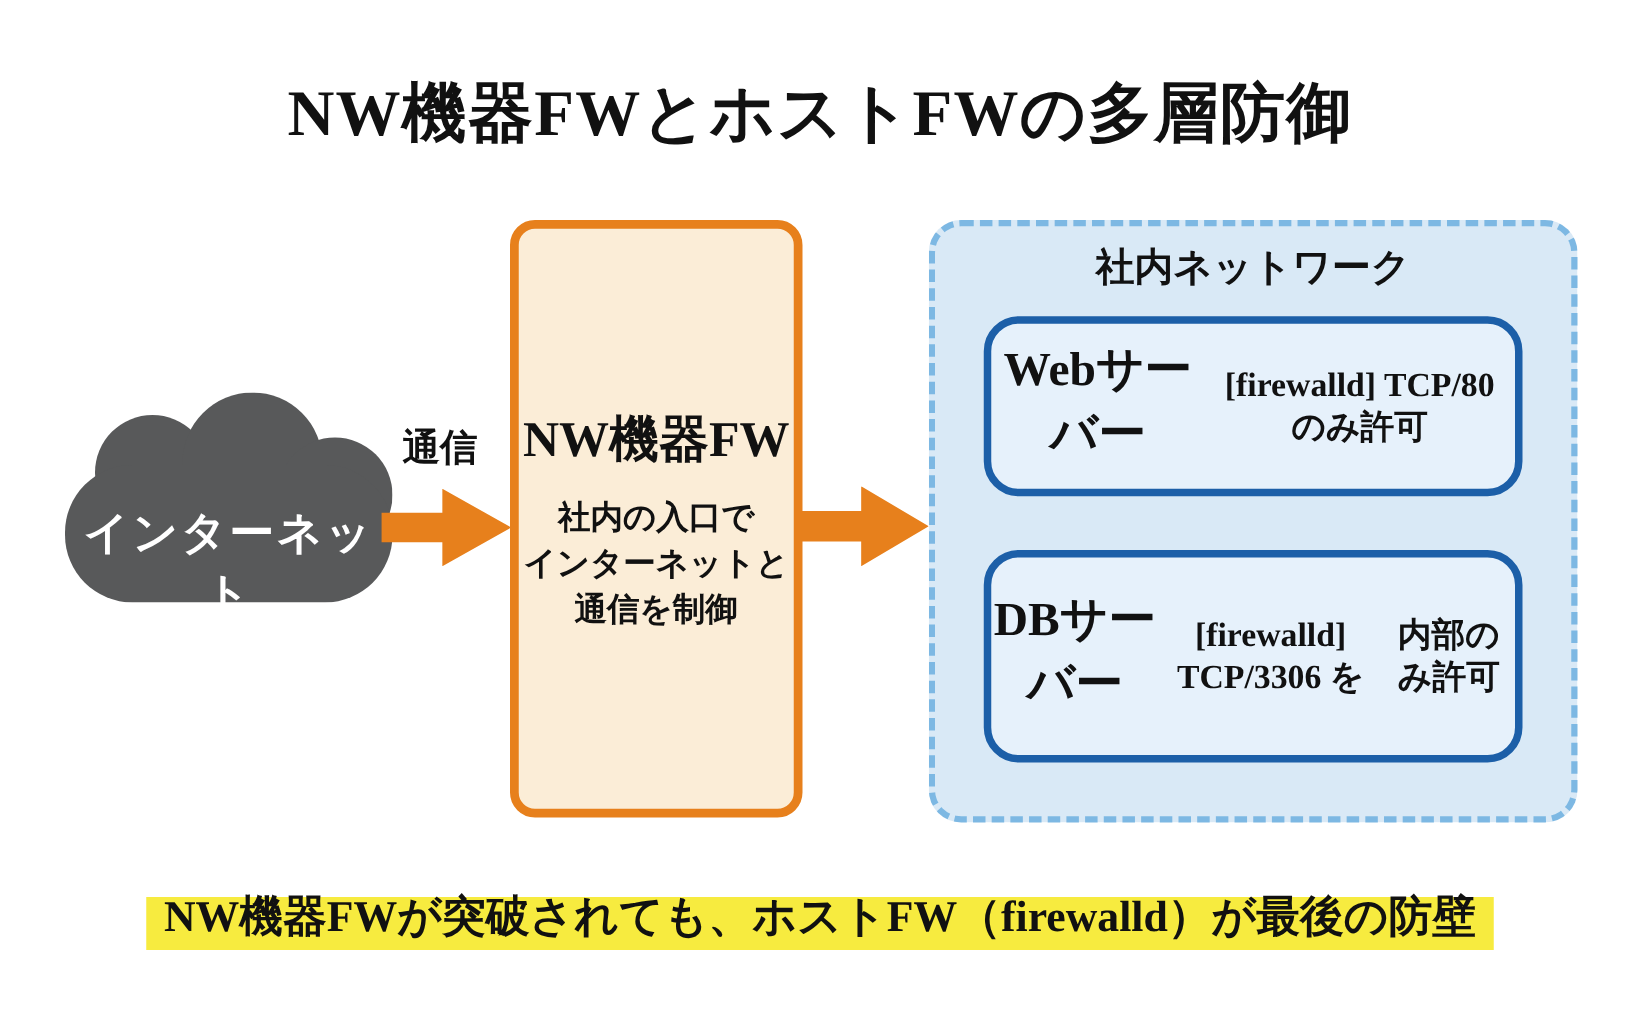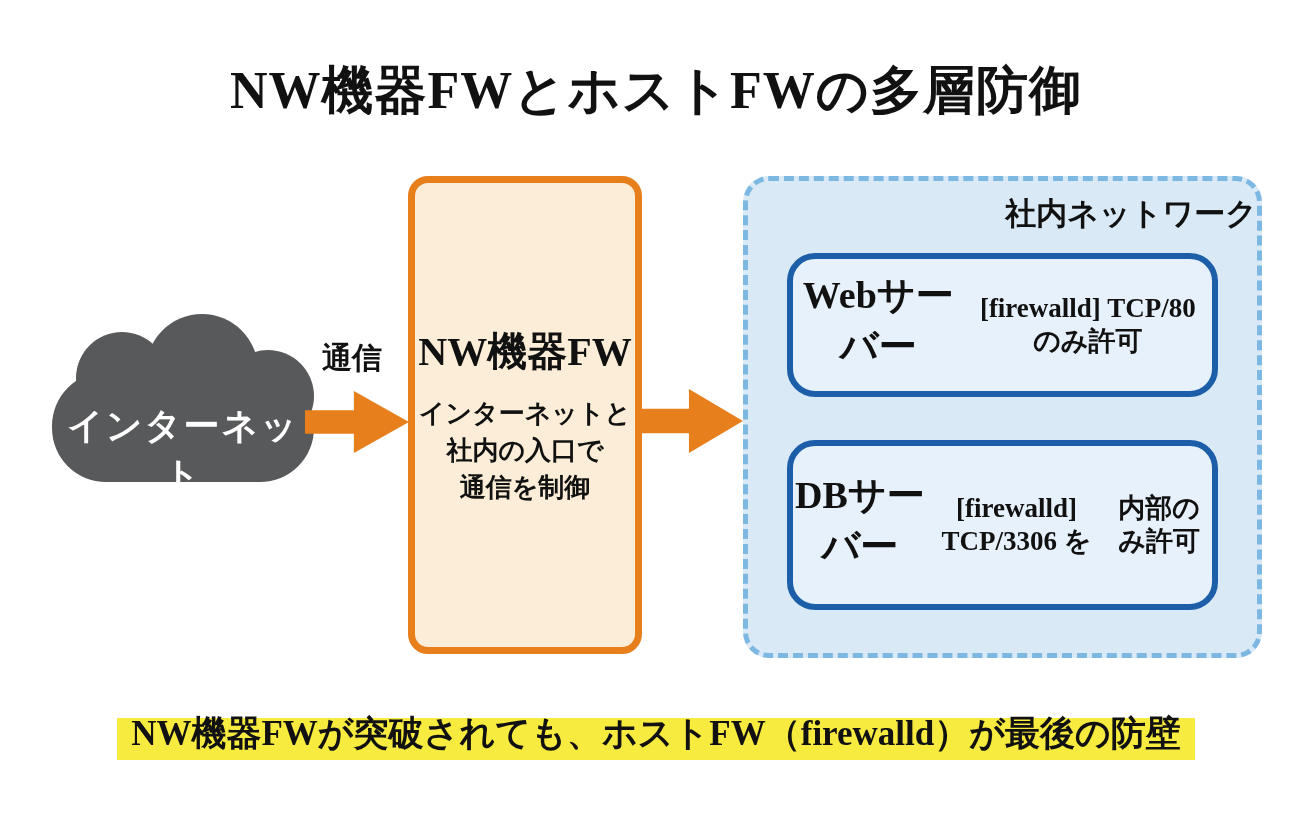--- a/index.html
+++ b/index.html
@@ -40,21 +40,21 @@
   }
   .nw-title { font-size:40px; font-weight:800; margin-bottom:16px; }
   .nw-desc  { font-size:26px; font-weight:700; line-height:37px; }
   
   .network-box {
     position:absolute; left:743px; top:176px; width:519px; height:482px;
     background:#D9E9F6; border:5px dashed #7DB8E3; border-radius:26px;
     box-sizing:border-box;
   }
   .network-title {
-    position:absolute; top:12px; left:0; right:0; text-align:right;
+    position:absolute; top:12px; left:0; right:0; text-align:center;
     font-size:31px; font-weight:800;
   }
   .server-box {
     position:absolute; left:39px; width:431px;
     background:#E6F1FB; border:6px solid #1C5FA8; border-radius:28px;
     box-sizing:border-box; display:flex; flex-direction:row;
     align-items:center; justify-content:center; text-align:center;
   }
   .server-web { top:72px;  height:144px; }
   .server-db  { top:259px; height:170px; }
@@ -88,22 +88,22 @@
   </div>
 
   <div class="traffic-label">通信</div>
 
   <div class="arrow arrow-1"></div>
   <div class="arrow arrow-2"></div>
 
   <div class="nw-box">
     <div class="nw-title">NW機器FW</div>
     <div class="nw-desc">
+      <div>社内の入口で</div>
       <div>インターネットと</div>
-      <div>社内の入口で</div>
       <div>通信を制御</div>
     </div>
   </div>
 
   <div class="network-box">
     <div class="network-title">社内ネットワーク</div>
 
     <div class="server-box server-web">
       <div class="server-name">Webサーバー</div>
       <div class="server-rule">[firewalld] TCP/80 のみ許可</div>

